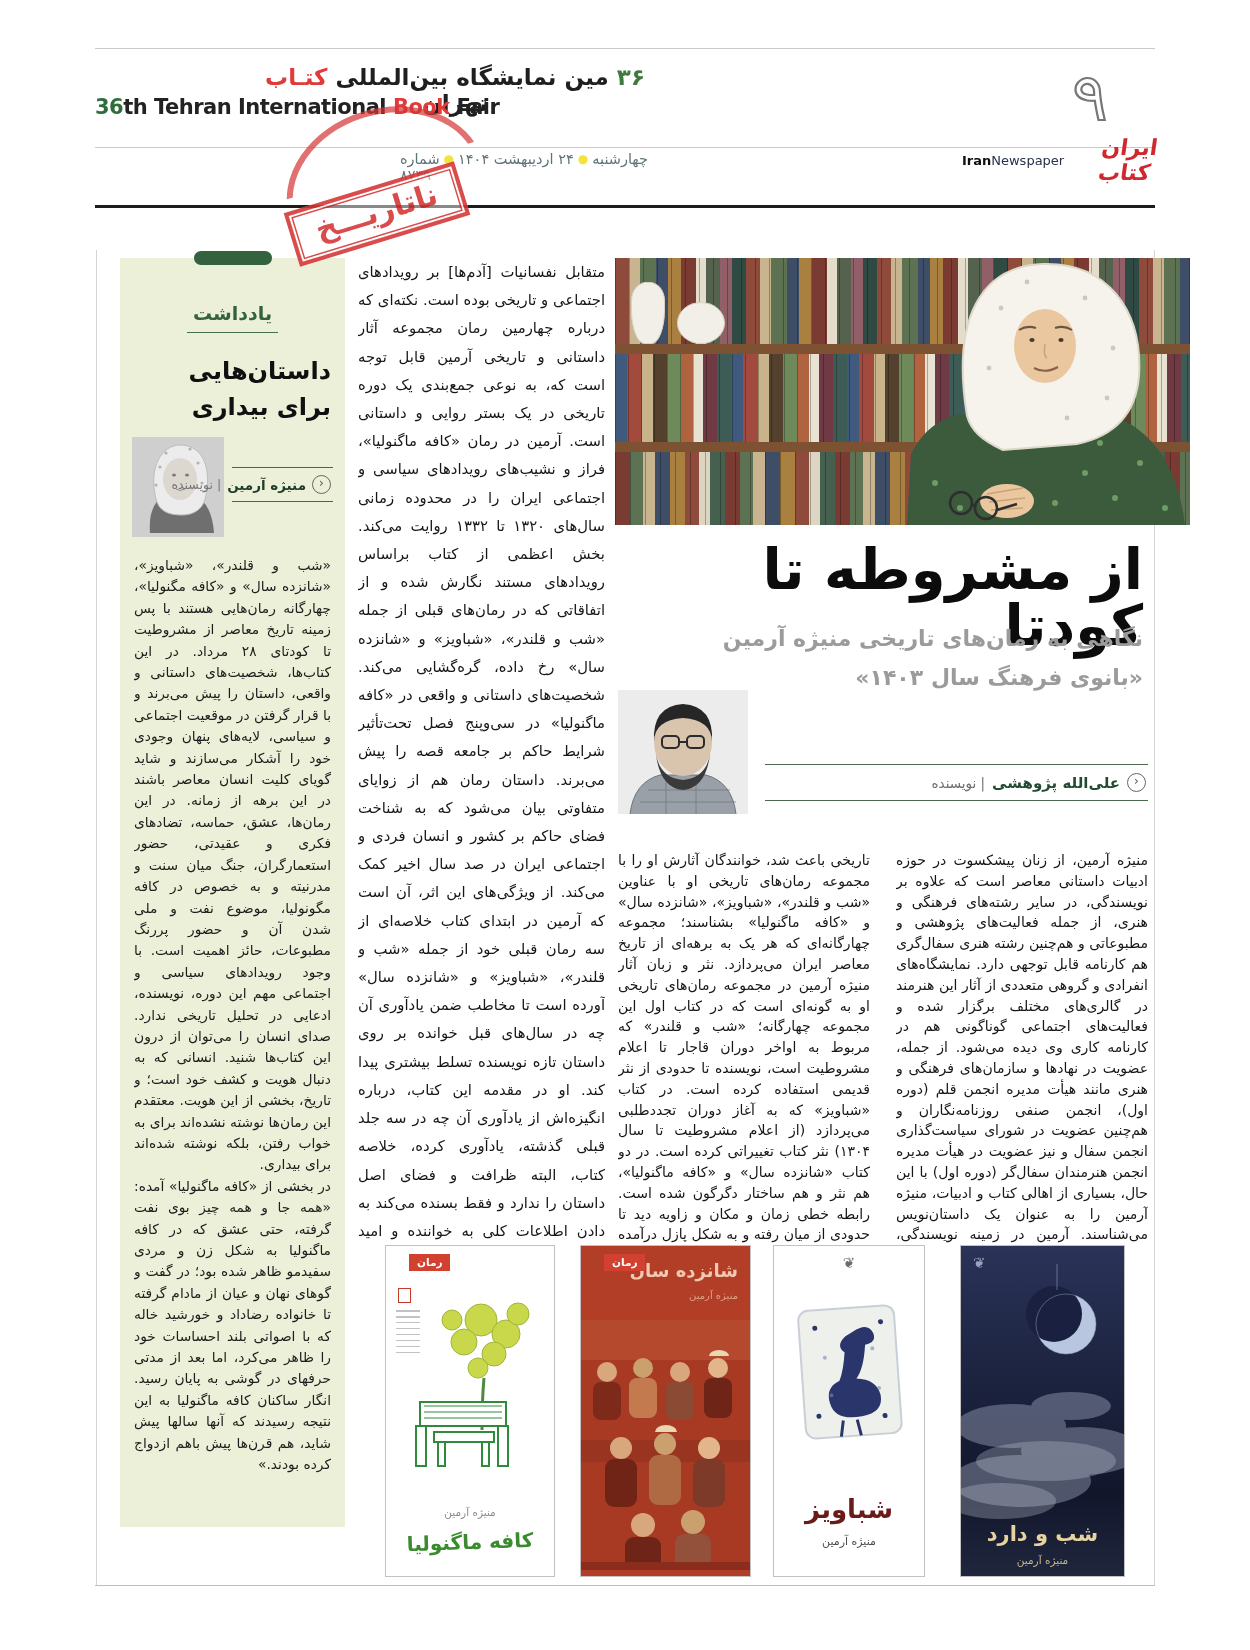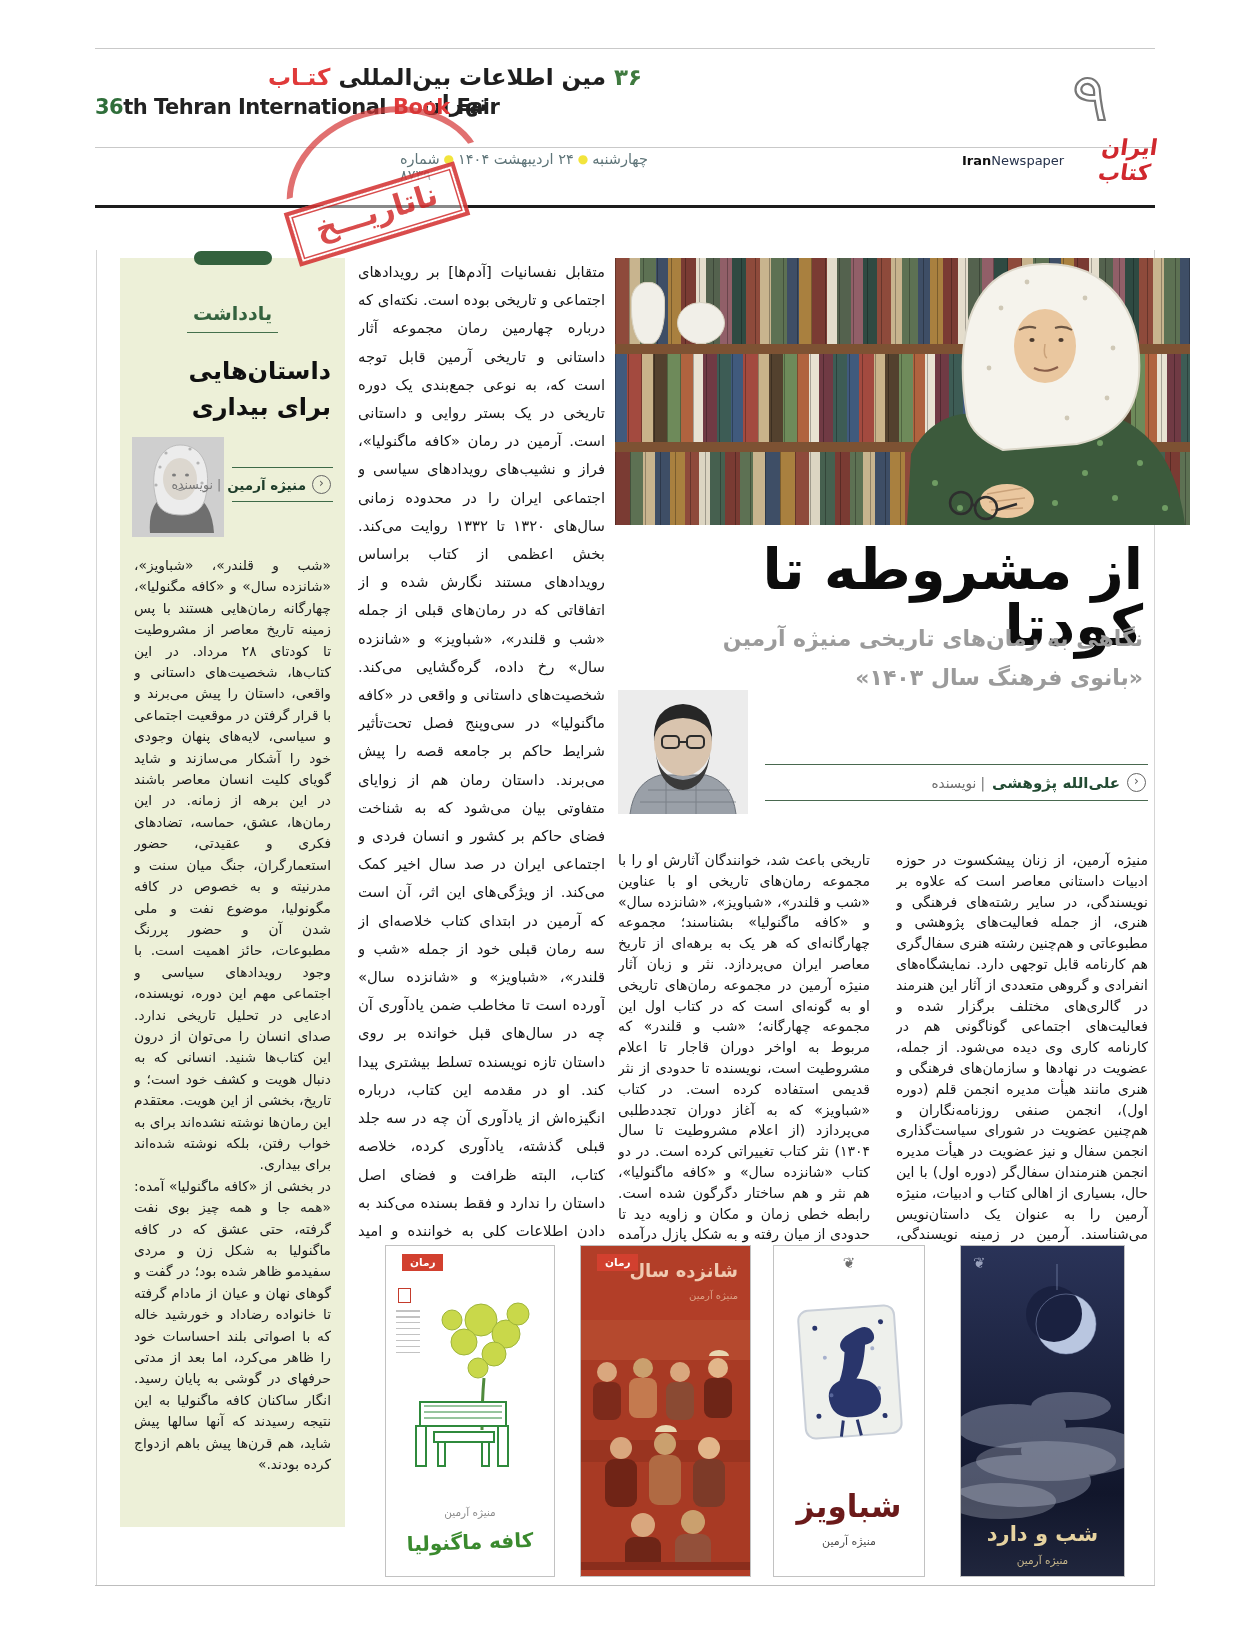--- a/index.html
+++ b/index.html
@@ -94,52 +94,52 @@
   .byline .rl{color:#6e6e6e;font-size:13.5px;}
   .body-col{position:absolute;top:592px;width:252px;height:396px;overflow:hidden;font-size:14px;
             line-height:20.8px;text-align:justify;color:#161616;}
   .body-col.r{right:42px;} .body-col.l{left:3px;}
 
   
   .book{position:absolute;top:1245px;height:332px;border:1px solid #c2c2c2;box-sizing:border-box;
         background:#fff;overflow:hidden;}
   #book1{left:385px;width:170px;} #book2{left:580px;width:171px;}
   #book3{left:773px;width:152px;} #book4{left:960px;width:165px;background:linear-gradient(#2a3358,#11162b 75%,#20263d);}
-  .tag{position:absolute;left:16px;top:8px;background:#d2402f;color:#fff;font-size:10.5px;
+  .tag{position:absolute;left:23px;top:8px;background:#d2402f;color:#fff;font-size:10.5px;
        padding:2px 8px 3px;font-weight:bold;z-index:3;}
   .seal{position:absolute;left:12px;top:42px;width:11px;height:13px;border:1.5px solid #c43b2c;}
   .spine-text{position:absolute;left:10px;top:64px;width:24px;height:46px;
        background:repeating-linear-gradient(#9a9a9a 0 1.5px,transparent 1.5px 6px);opacity:.6;}
   .b-title{position:absolute;left:0;right:0;text-align:center;font-weight:bold;}
   .b-author{position:absolute;left:0;right:0;text-align:center;}
   #b1-title{bottom:22px;color:#3a8a2e;font-size:20px;transform:rotate(-2deg);}
   #b1-author{bottom:58px;color:#8a8a8a;font-size:10.5px;}
   #b2-title{top:14px;right:12px;left:auto;text-align:right;color:#f0c9b0;font-size:18px;}
   #b2-author{top:44px;right:12px;left:auto;text-align:right;color:#ddA285;font-size:10px;color:#dda285;}
-  #b3-title{bottom:52px;color:#6b1a1a;font-size:31px;text-align:center;}
+  #b3-title{bottom:52px;color:#6b1a1a;font-size:26px;text-align:center;}
   #b3-author{bottom:28px;color:#4a4a4a;font-size:11px;}
   #b4-title{bottom:30px;color:#e6d3a0;font-size:21px;}
   #b4-author{bottom:10px;color:#c9b88c;font-size:10.5px;}
   .pub-logo{position:absolute;font-size:15px;color:#6c6c6c;}
   #b3-logo{top:8px;left:50%;transform:translateX(-50%);}
   #b4-logo{top:8px;left:12px;color:#9aa2bd;}
 </style>
 </head>
 <body>
 
 <div id="page">
 
   <div id="rule-top" class="rule"></div>
   <div id="rule-mid" class="rule"></div>
   <div id="rule-black" class="rule"></div>
   <div id="rule-bottom" class="rule"></div>
   <div id="rule-left" class="rule"></div>
   <div id="rule-right" class="rule"></div>
 
-  <div class="fa-title"><span class="grn">۳۶</span><span> مین اطلاعات بین‌المللی </span><span class="red">کتـاب</span><span> تهران</span></div>
+  <div class="fa-title"><span class="grn">۳۶</span><span> مین نمایشگاه بین‌المللی </span><span class="red">کتـاب</span><span> تهران</span></div>
   <div class="en-title"><span class="grn">36</span><span>th Tehran International </span><span class="red">Book</span><span> Fair</span></div>
 
   <div class="page-num">
     <svg width="80" height="90" viewBox="0 0 80 90">
       <text x="40" y="62" text-anchor="middle" font-size="66" font-family="DejaVu Sans, sans-serif" fill="#ffffff" stroke="#777" stroke-width="2.2">۹</text>
     </svg>
   </div>
 
   <div class="date-row" style="left:400px;width:280px;">
     <span>چهارشنبه</span><span class="dot">●</span><span>۲۴ اردیبهشت ۱۴۰۴</span><span class="dot">●</span><span>شماره ۸۷۳۹</span>

